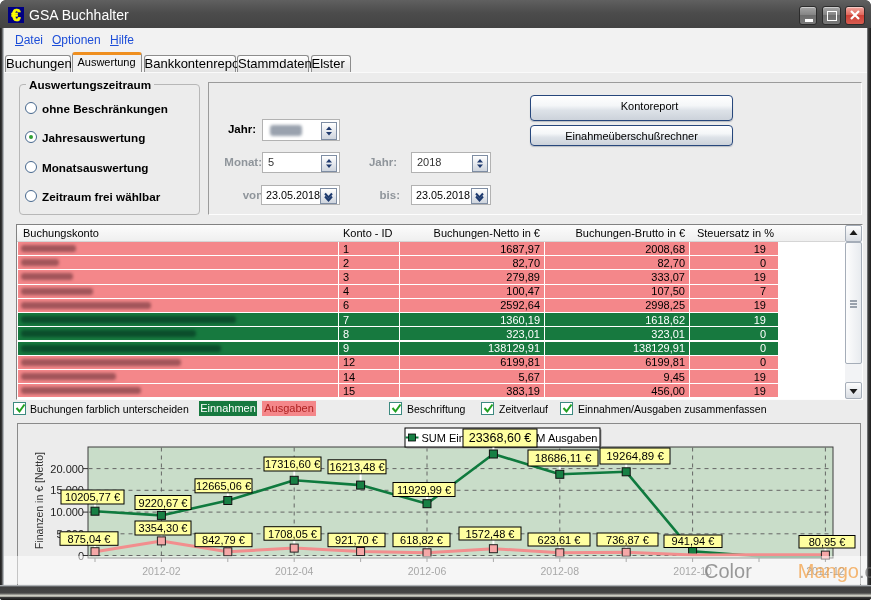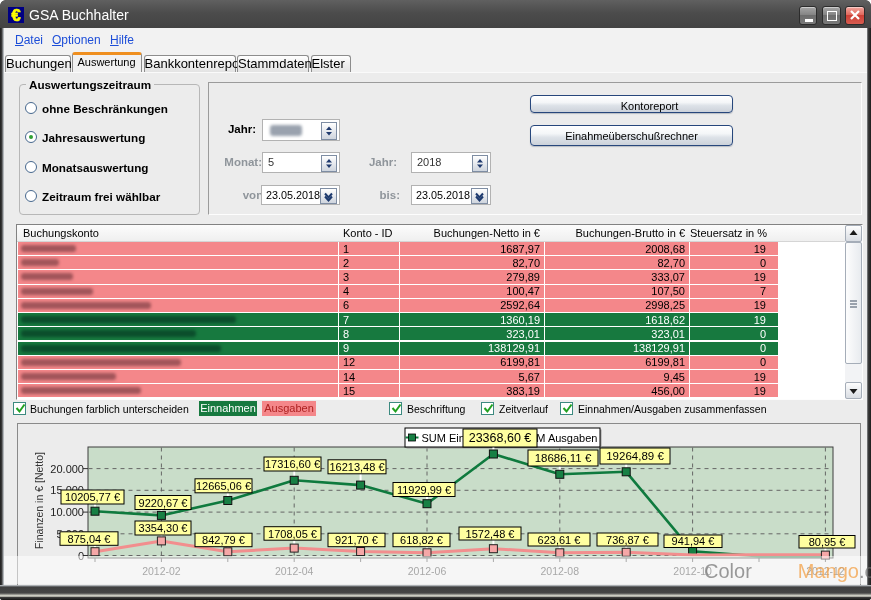--- a/index.html
+++ b/index.html
@@ -133,29 +133,29 @@
         </svg></div>
  </div>
  <div class="flbl gray" style="left:355px;top:189px;width:45px;">bis:</div>
  <div class="field" style="left:411px;top:185px;width:80px;height:20px;color:#000;">
       <span class="fval" style="top:3px;left:4px;font-size:10.8px;">23.05.2018</span>
    <div class="drop" style="height:16px;"><svg width="15" height="14">
           <path d="M4 4.5 L7.5 8.5 L11 4.5" stroke="#1d3a6e" stroke-width="2" fill="none"></path>
           <path d="M4 7.5 L7.5 11.5 L11 7.5" stroke="#1d3a6e" stroke-width="2" fill="none"></path>
         </svg></div>
  </div>
- <div class="btn" style="top:95px;height:18px;line-height:20px;padding-left:36px;">Kontoreport</div>
+ <div class="btn" style="top:95px;height:26px;line-height:20px;padding-left:36px;">Kontoreport</div>
  <div class="btn" style="top:125px;height:21px;line-height:20px;">Einahmeüberschußrechner</div>
  <div id="tblwrap"></div>
  <div id="thead">
   <div class="hc" style="left:6px;">Buchungskonto</div>
   <div class="hc" style="left:326px;">Konto - ID</div>
   <div class="hc" style="left:383px;width:140px;text-align:right;">Buchungen-Netto in €</div>
   <div class="hc" style="left:528px;width:140px;text-align:right;">Buchungen-Brutto in €</div>
-  <div class="hc" style="left:673px;width:84px;text-align:left;">Steuersatz in %</div>
+  <div class="hc" style="left:673px;width:84px;text-align:right;">Steuersatz in %</div>
  </div>
  <div class="row" style="top:242.0px;">
       <div class="cell c0 pink">
         <div class="smudge" style="left:3px;top:3px;width:55px;height:7px;background:#a2555a;"></div>
       </div>
       <div class="cell c1 pink">1</div>
       <div class="cell c2 pink">1687,97</div>
       <div class="cell c3 pink">2008,68</div>
       <div class="cell c4 pink">19</div>
     </div>

